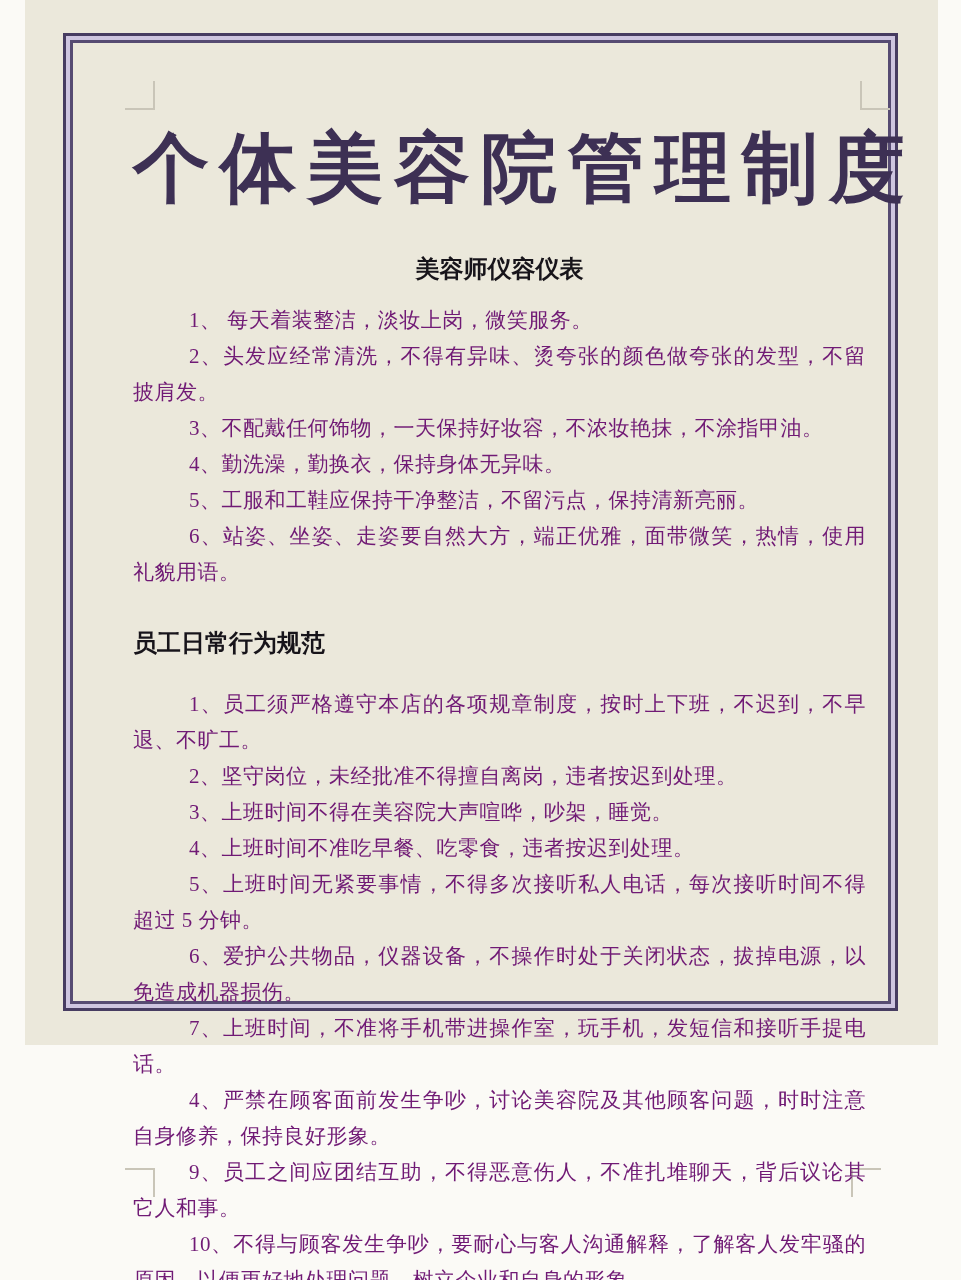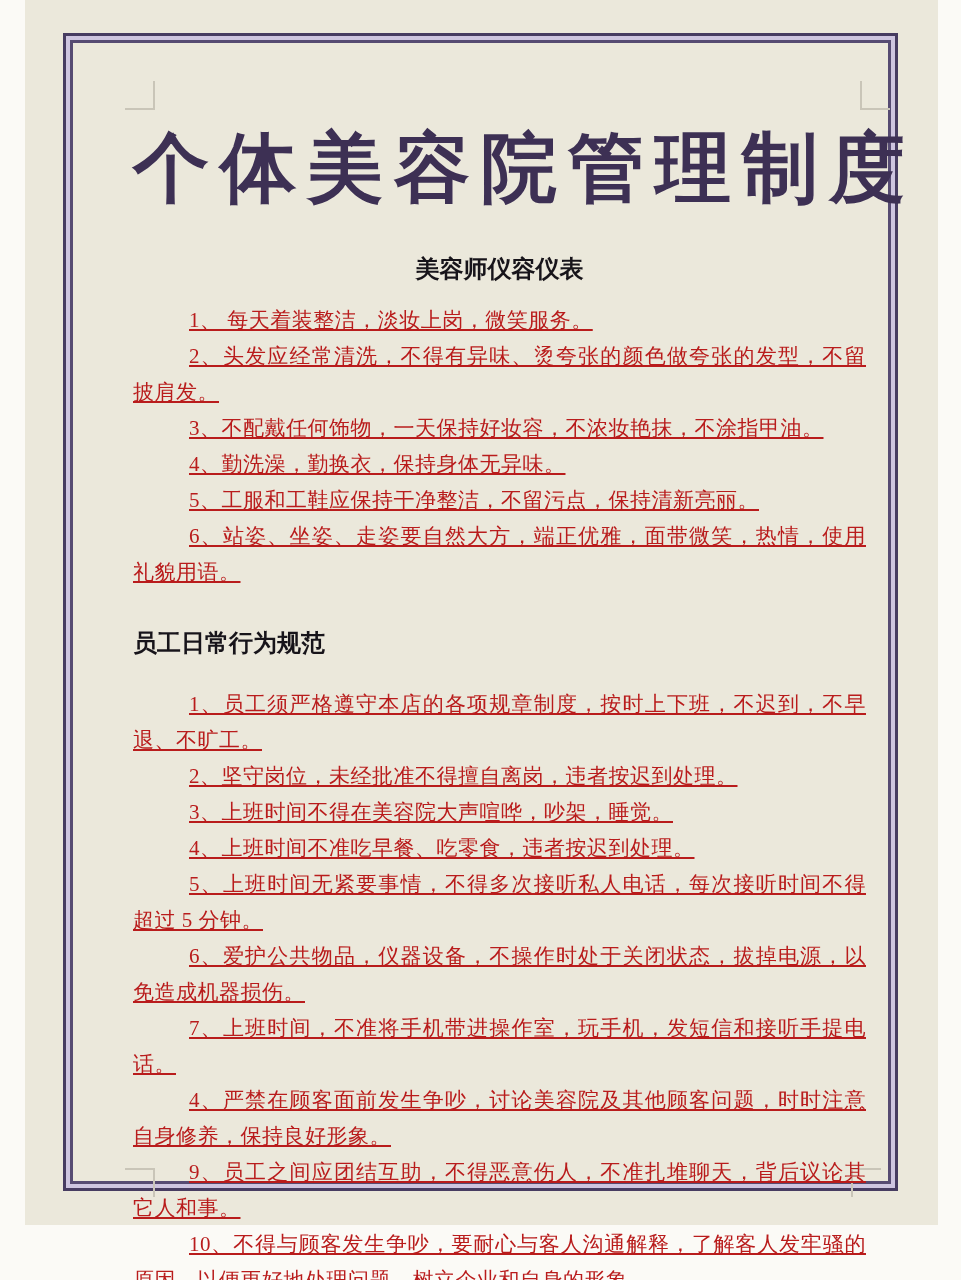--- a/index.html
+++ b/index.html
@@ -7,21 +7,21 @@
     padding: 0;
     background: #fbfaf6;
     width: 961px;
     height: 1280px;
     overflow: hidden;
     font-family: "Liberation Serif", "DejaVu Serif", serif;
   }
   .stage {
     position: relative;
     width: 961px;
-    height: 1225px;
+    height: 1045px;
     background: #fbfaf6;
   }
   .page {
     position: absolute;
     left: 25px;
     right: 23px;
     top: 0;
     bottom: 0;
     background: #ebe8db;
   }
@@ -75,25 +75,24 @@
     line-height: 30px;
     color: #17141a;
     margin: 0;
   }
   .heading-1 { margin-top: 46px; margin-bottom: 18px; text-align: center; }
   .heading-2 { margin-top: 38px; margin-bottom: 28px; }
   .rules p {
     margin: 0;
     font-size: 21px;
     line-height: 36px;
-    color: #b91c1c;
+    color: #701a75;
     text-align: justify;
     text-indent: 56px;
     letter-spacing: 0.5px;
-    text-decoration: underline;
   }
 </style>
 </head>
 <body>
 
 <div class="stage">
   <div class="page">
 
     <div class="frame">
       <div class="frame-inner"></div>

